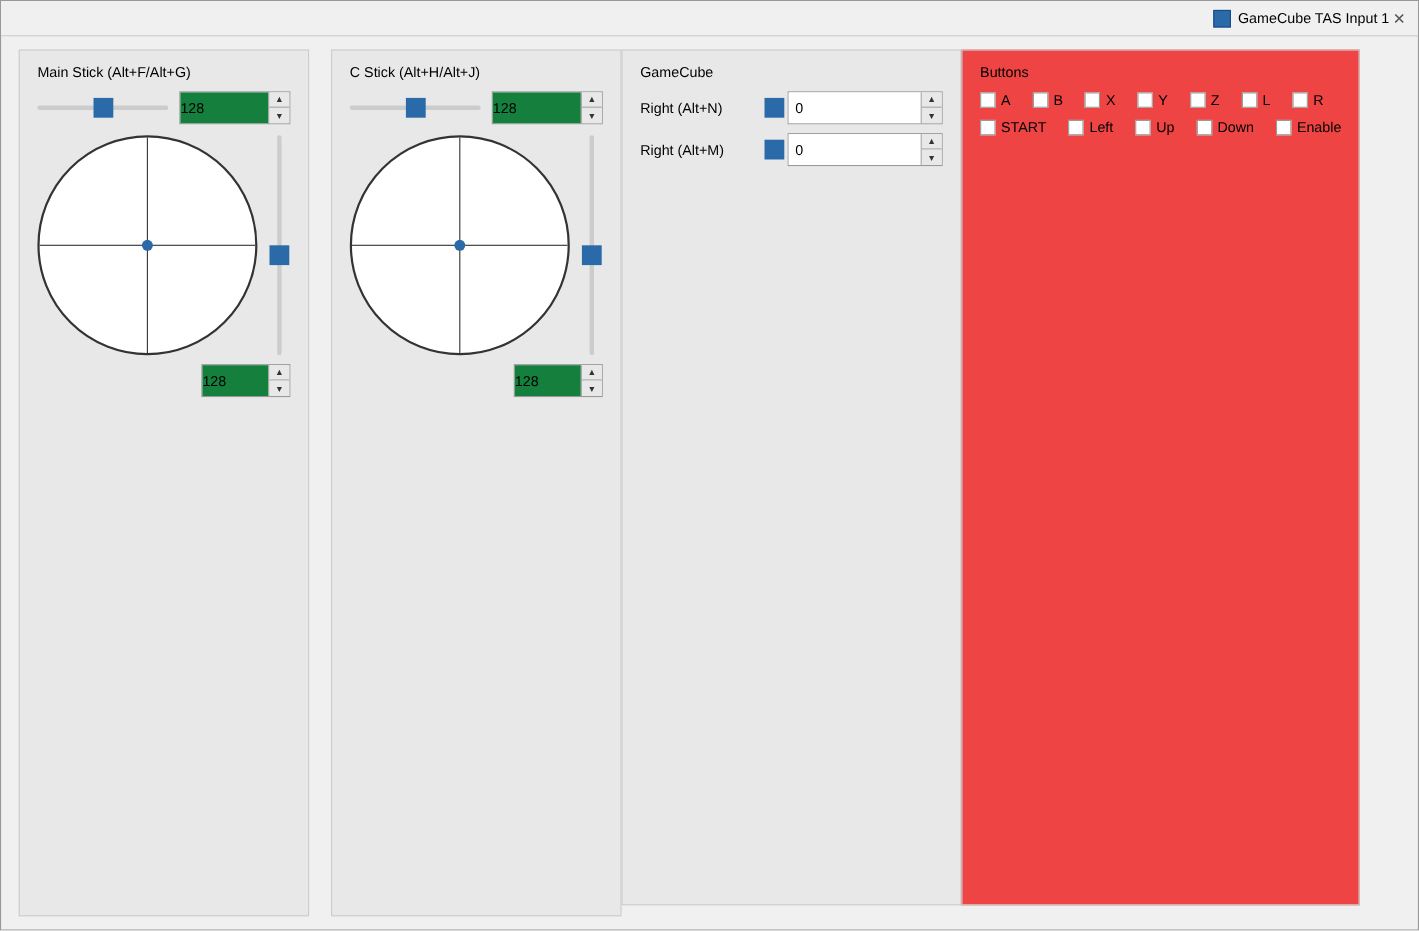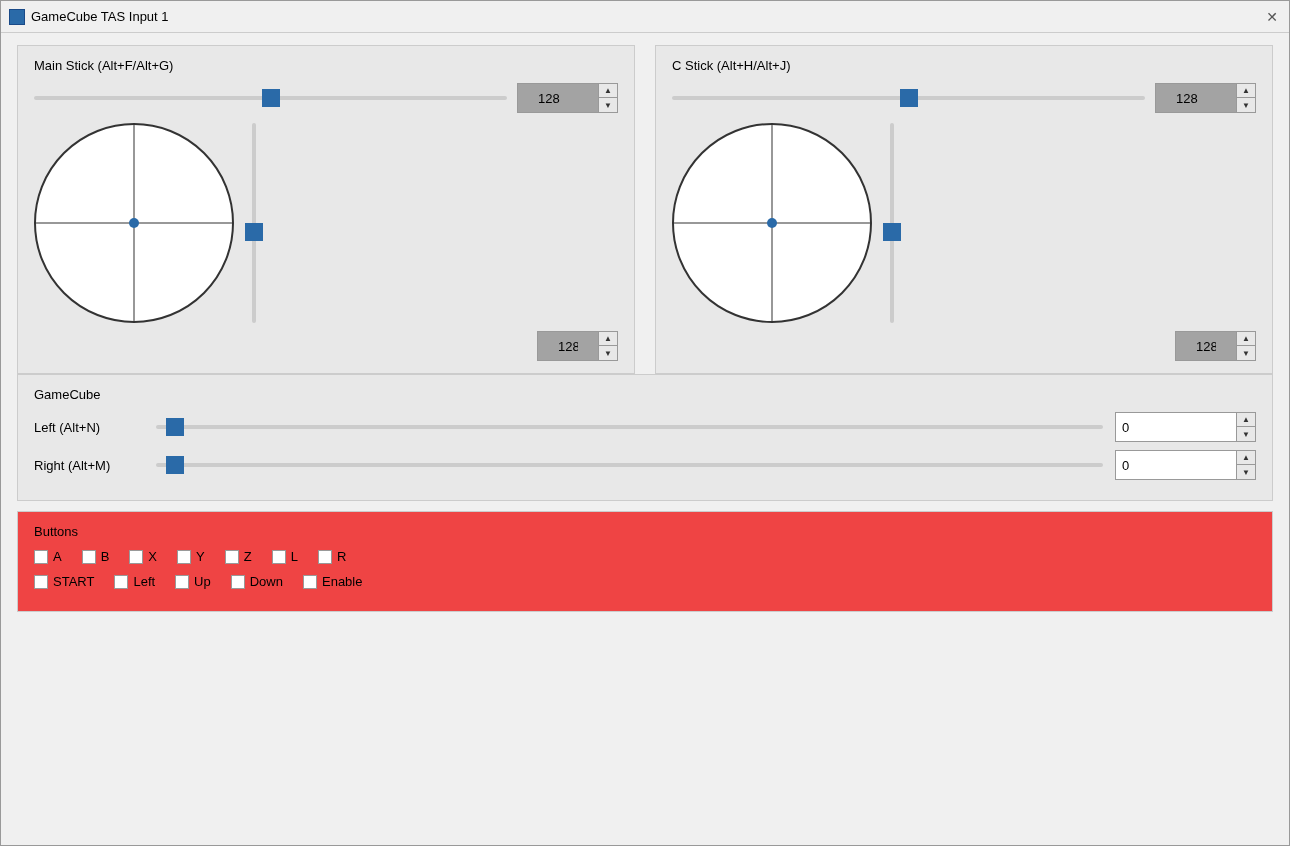--- a/index.html
+++ b/index.html
@@ -21,21 +21,21 @@
       flex-direction: column;
     }
 
     .title-bar {
       background: #f0f0f0;
       border-bottom: 1px solid #ccc;
       height: 32px;
       display: flex;
       align-items: center;
       padding: 0 8px;
-      justify-content: space-between;
+      justify-content: flex-end;
       flex-shrink: 0;
     }
 
     .title-bar-left {
       display: flex;
       align-items: center;
       gap: 6px;
     }
 
     .window-icon {
@@ -58,21 +58,21 @@
       justify-content: center;
       cursor: pointer;
       font-size: 14px;
       color: #555;
     }
 
     .content {
       flex: 1;
       padding: 12px 16px;
       display: flex;
-      flex-direction: column;
+      flex-direction: row;
       gap: 0;
     }
 
     .section-title {
       font-size: 13px;
       font-weight: normal;
       margin-bottom: 10px;
       color: #000;
     }
 
@@ -130,24 +130,24 @@
     .spinbox {
       display: flex;
       align-items: stretch;
       border: 1px solid #999;
       background: #fff;
     }
 
     .spinbox input {
       width: 80px;
       border: none;
-      padding: 3px 20px;
+      padding: 3px 0;
       font-size: 13px;
       outline: none;
-      background: #a3a3a3;
+      background: #15803d;
     }
 
     .spinbox-btns {
       display: flex;
       flex-direction: column;
       border-left: 1px solid #999;
     }
 
     .spinbox-btn {
       width: 18px;
@@ -467,21 +467,21 @@
           </div>
         </div>
       </div>
 
     </div>
 
     <div class="triggers-section">
       <div class="section-title">GameCube</div>
 
       <div class="trigger-row">
-        <div class="trigger-label">Left (Alt+N)</div>
+        <div class="trigger-label">Right (Alt+N)</div>
         <div class="trigger-slider-container">
           <div class="trigger-track">
             <div class="trigger-thumb" style="left: 2%;"></div>
           </div>
         </div>
         <div class="trigger-spinbox spinbox">
           <input type="text" value="0" style="">
           <div class="spinbox-btns">
             <button class="spinbox-btn">▲</button>
             <button class="spinbox-btn">▼</button>

